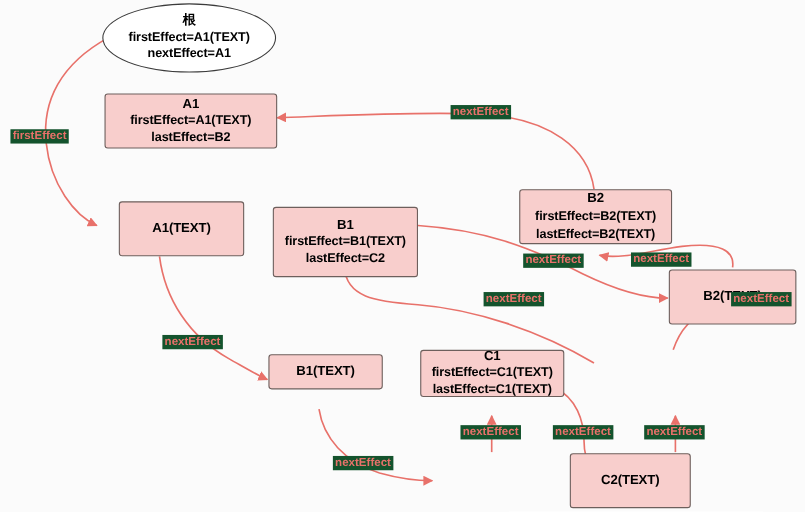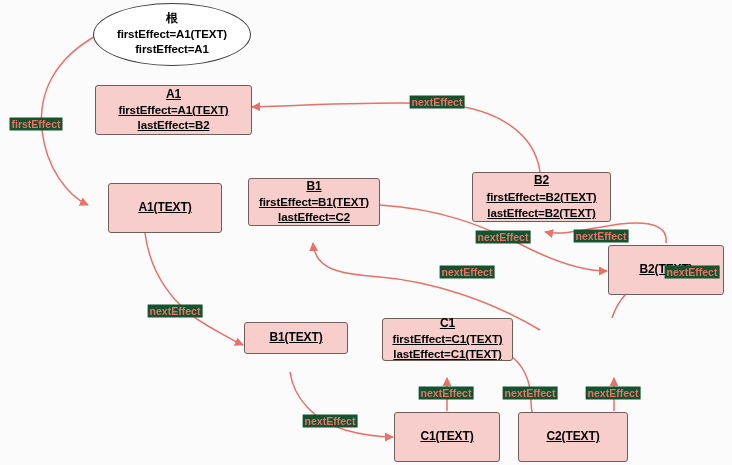--- a/index.html
+++ b/index.html
@@ -37,21 +37,20 @@
     font-weight: bold;
     font-size: 11.5px;
     color: #000000;
     line-height: 1.32;
     letter-spacing: -0.1px;
   }
   .node.box {
     background: #f8cecc;
     border: 1.6px solid #6d5f5c;
     border-radius: 3px;
-    text-decoration: underline;
   }
   .node.ellipse {
     background: #ffffff;
     border: 1.8px solid #3b3b3b;
     border-radius: 50%;
   }
   .node .line {
     display: block;
     white-space: nowrap;
   }
@@ -104,34 +103,34 @@
 
       <path d="M 504 352 C 524 362 531 382 531 402 C 531 420 540 430 549 433"></path>
 
       <path d="M 614 411 L 614 378"></path>
     </g>
   </svg>
 
   <div class="node ellipse" style="left:93px; top:3px; width:158px; height:63px;">
     <span class="line title">根</span>
     <span class="line">firstEffect=A1(TEXT)</span>
-    <span class="line">firstEffect=A1</span>
+    <span class="line">nextEffect=A1</span>
   </div>
 
   <div class="node box" style="left:95px; top:85px; width:157px; height:50px;">
     <span class="line title">A1</span>
     <span class="line">firstEffect=A1(TEXT)</span>
     <span class="line">lastEffect=B2</span>
   </div>
 
   <div class="node box" style="left:88px; top:183px; width:114px; height:50px;margin-left:20px;">
     <span class="line title">A1(TEXT)</span>
   </div>
 
-  <div class="node box" style="left:248px; top:178px; width:132px; height:48px;align-items:center;">
+  <div class="node box" style="left:248px; top:188px; width:132px; height:64px;align-items:center;">
     <span class="line title">B1</span>
     <span class="line">firstEffect=B1(TEXT)</span>
     <span class="line">lastEffect=C2</span>
   </div>
 
   <div class="node box" style="left:472px; top:172px; width:139px; height:50px;justify-content:space-between;">
     <span class="line title">B2</span>
     <span class="line">firstEffect=B2(TEXT)</span>
     <span class="line">lastEffect=B2(TEXT)</span>
   </div>
@@ -144,23 +143,20 @@
     <span class="line title">B1(TEXT)</span>
   </div>
 
   <div class="node box" style="left:382px; top:318px; width:131px; height:43px;">
     <span class="line title">C1</span>
     <span class="line">firstEffect=C1(TEXT)</span>
     <span class="line">lastEffect=C1(TEXT)</span>
   </div>
 
 
-  <div class="node box" style="left:394px; top:412px; width:106px; height:50px;">
-    <span class="line title">C1(TEXT)</span>
-  </div>
 
   <div class="node box" style="left:518px; top:412px; width:110px; height:50px;">
     <span class="line title">C2(TEXT)</span>
   </div>
 
   <div class="edge-label" style="left:36px; top:124px;">firstEffect</div>
   <div class="edge-label" style="left:437px; top:102px;">nextEffect</div>
   <div class="edge-label" style="left:175px; top:311px;">nextEffect</div>
   <div class="edge-label" style="left:503px; top:237px;">nextEffect</div>
   <div class="edge-label" style="left:601px; top:236px;">nextEffect</div>

